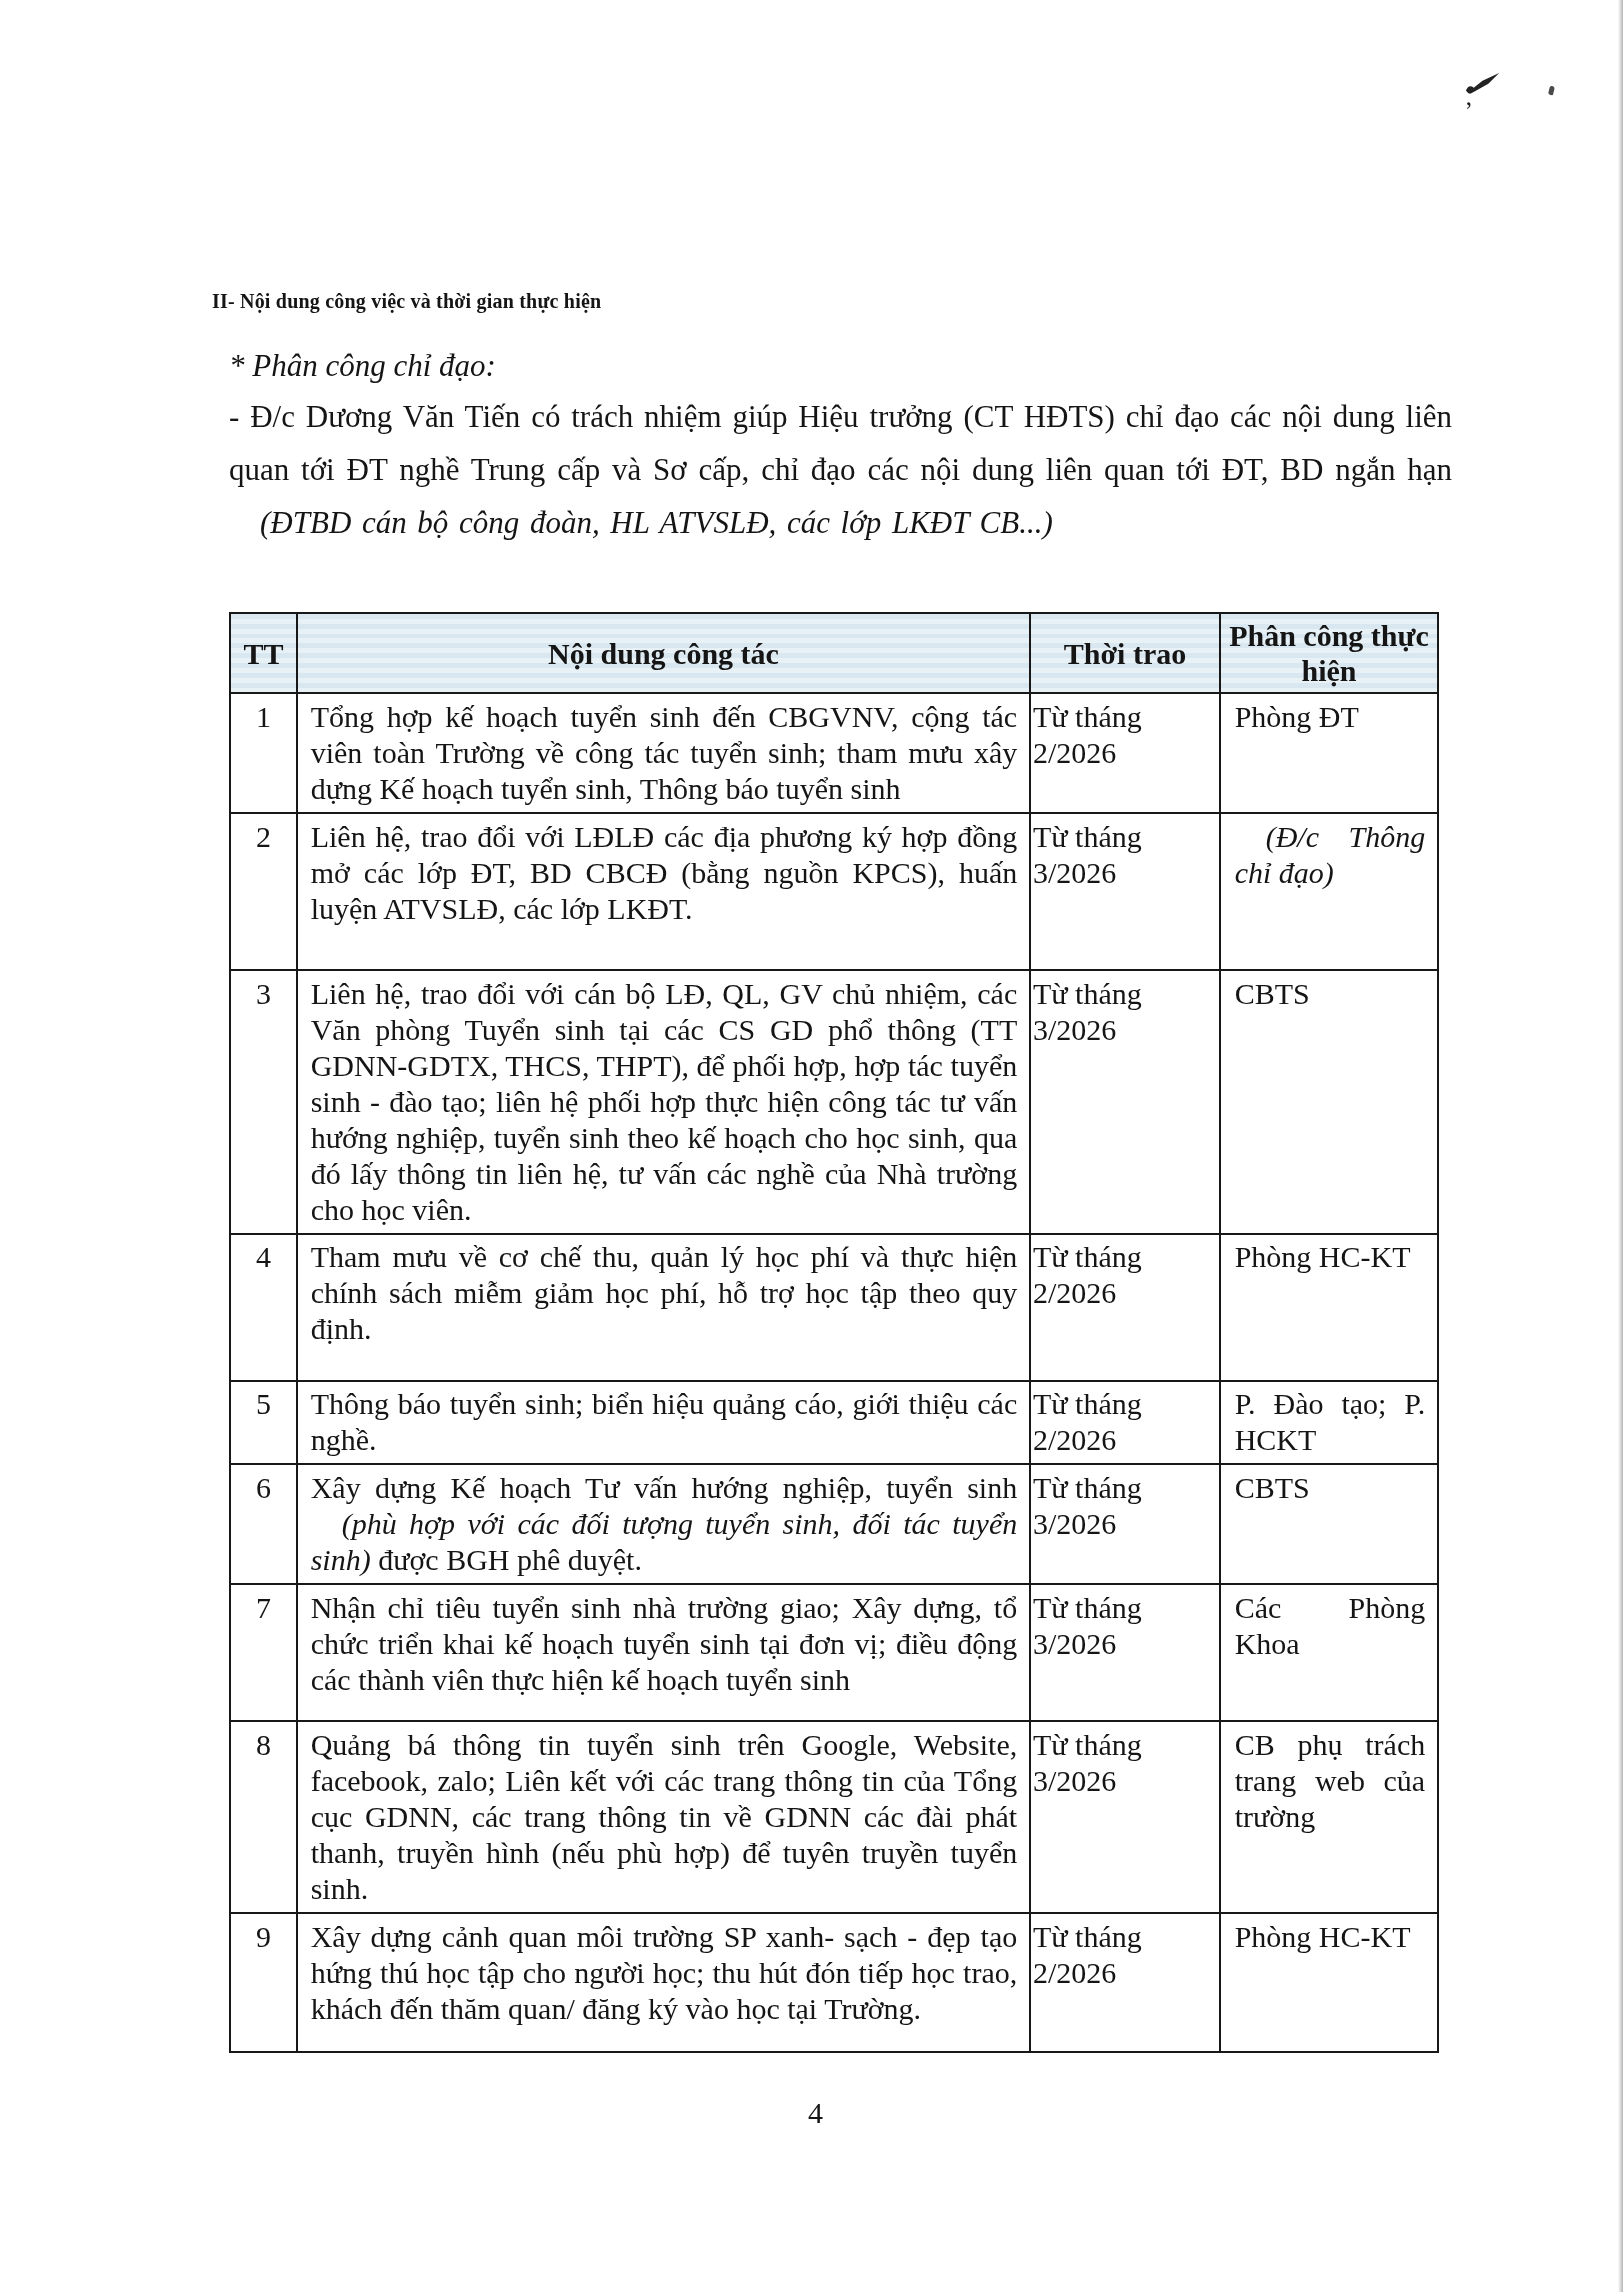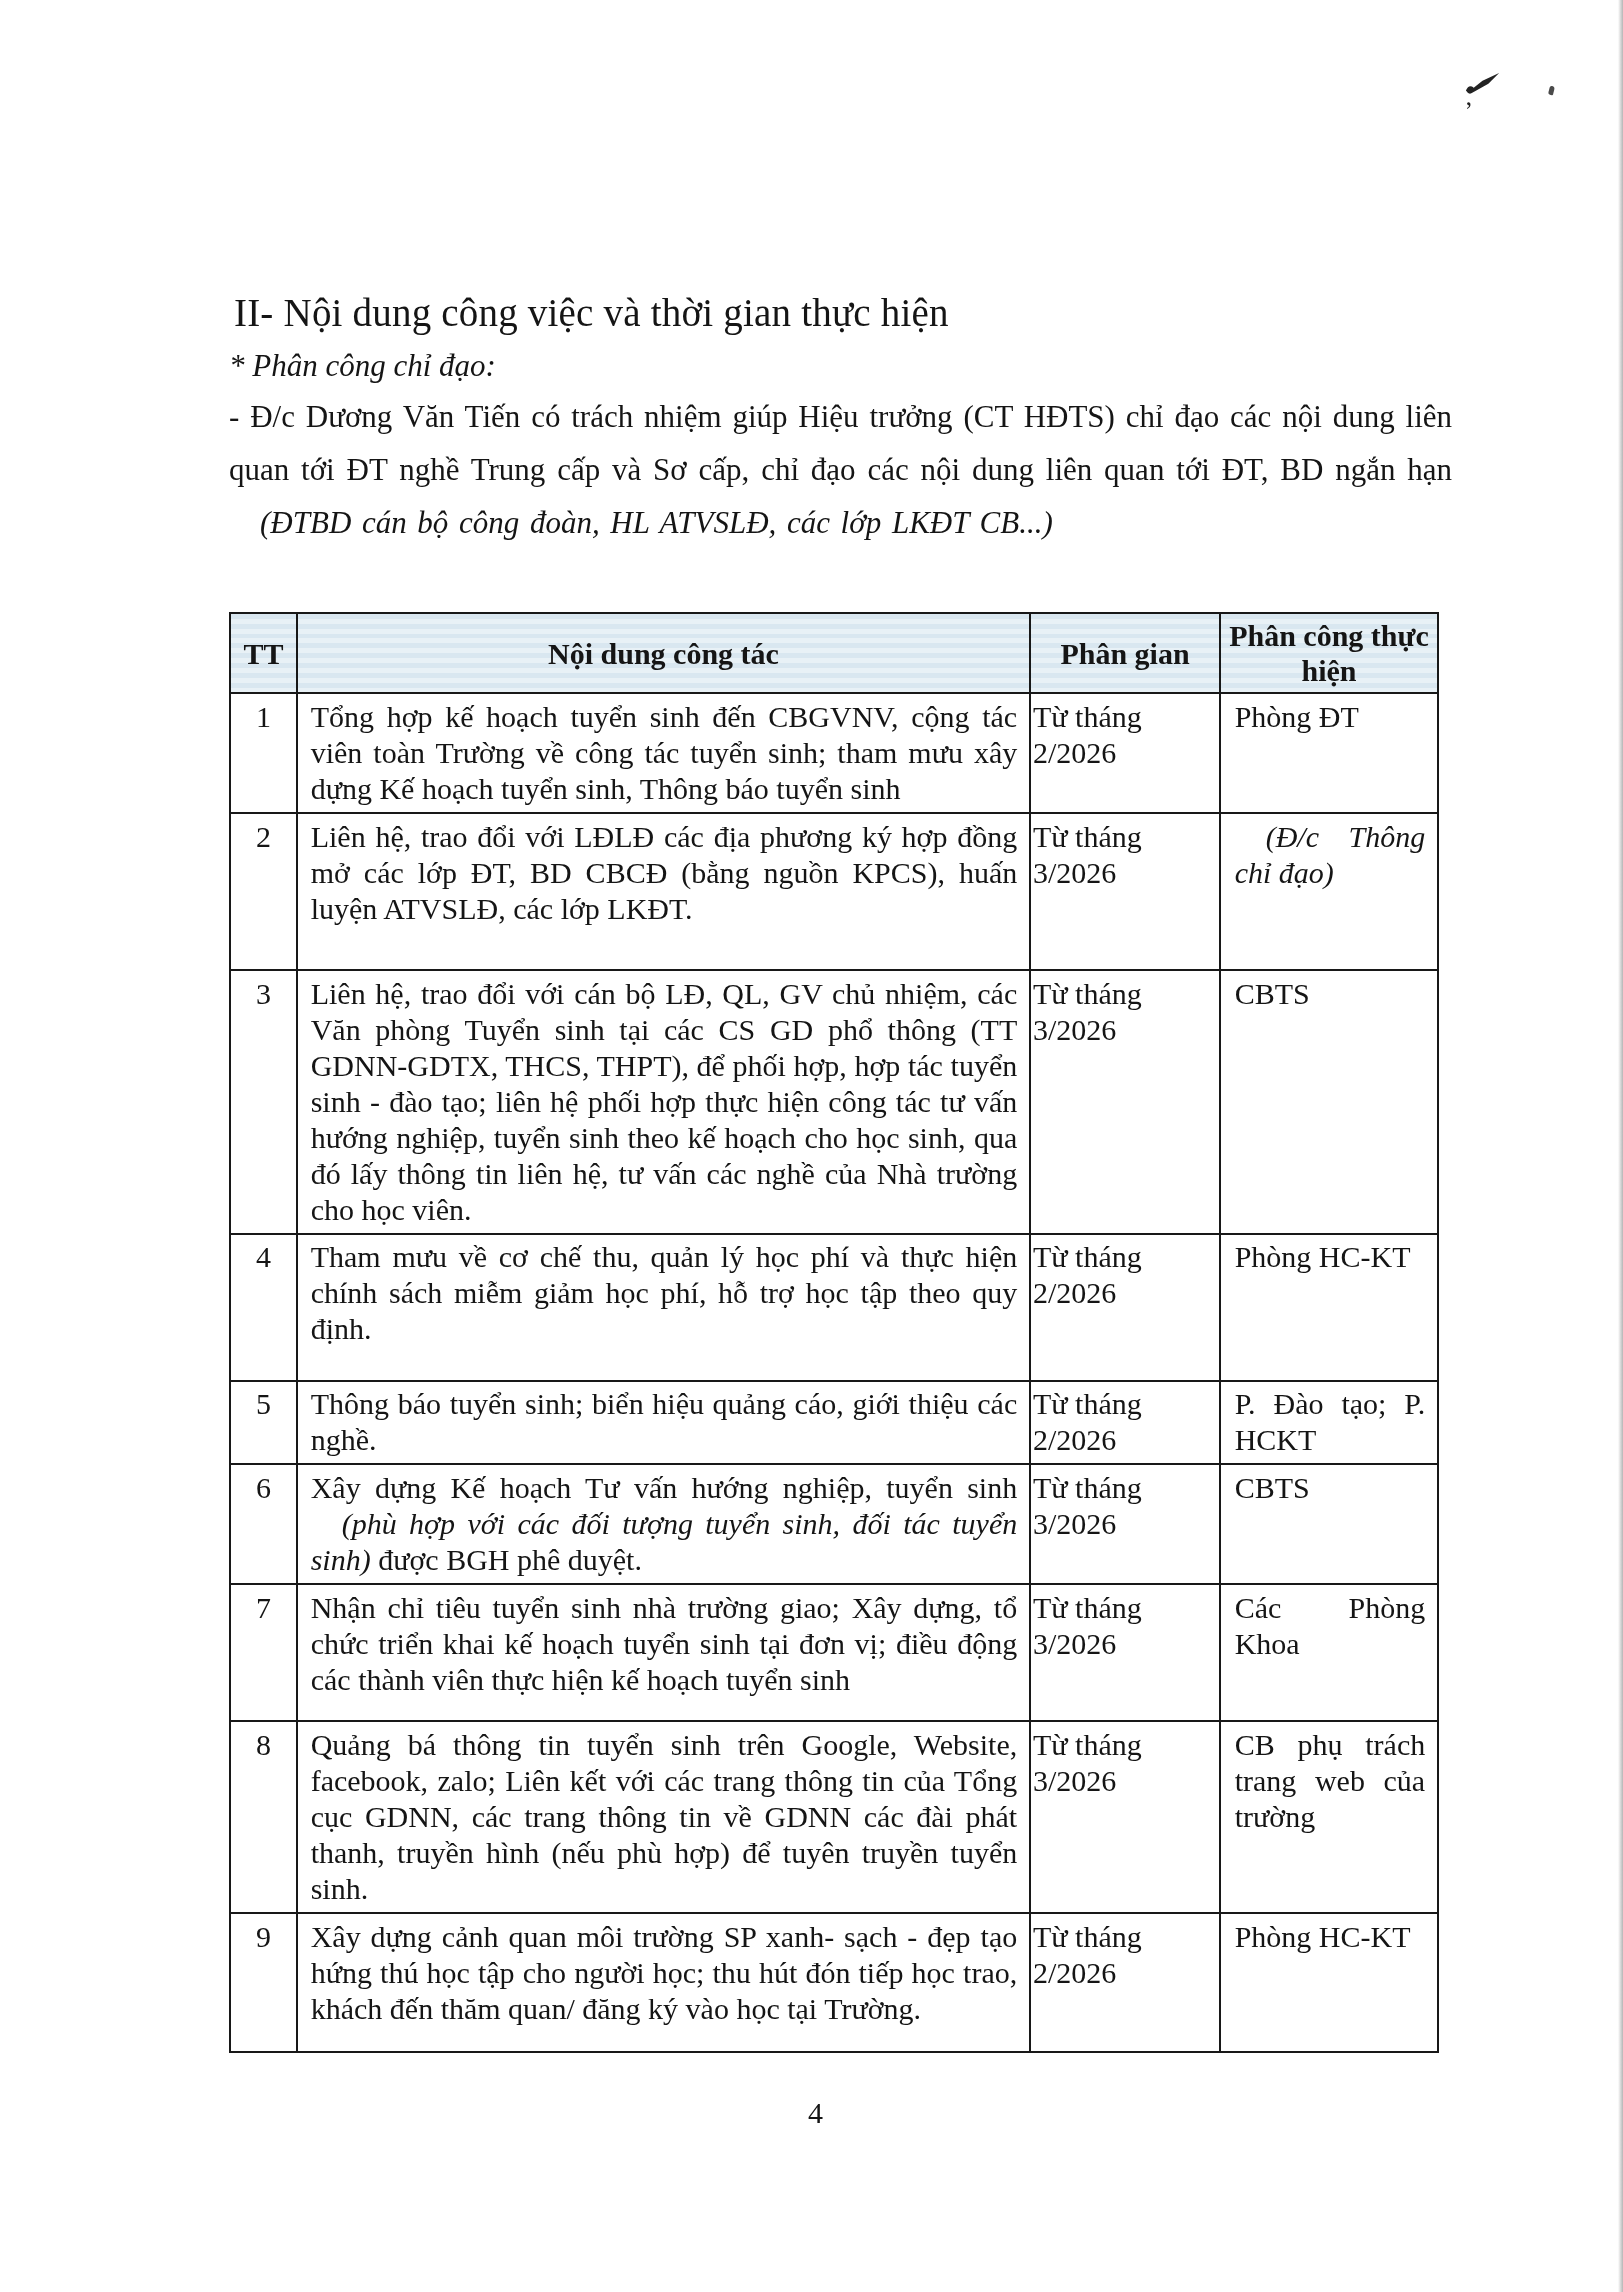--- a/index.html
+++ b/index.html
@@ -22,22 +22,22 @@
     position: absolute; left: 1549px; top: 86px;
     width: 4.9px; height: 8.8px; background: #2a2a2a; border-radius: 2px 2.9px 1px 2px;
     transform: rotate(14deg); opacity: .85;
   }
   .pen-mark-comma {
     position: absolute; left: 1465px; top: 82px;
     font-size: 25.5px; color: #222; transform: rotate(-6deg);
   }
 
   .section-heading {
-    position: absolute; left: 234px; top: 290px; width: 1215px;
-    font-size: 39px; font-weight: normal; letter-spacing: 0.2px;
+    position: absolute; left: 212px; top: 290px; width: 1215px;
+    font-size: 20px; font-weight: bold; letter-spacing: 0.2px;
   }
   .sub-heading {
     position: absolute; left: 229px; top: 348px; width: 1215px;
     font-size: 31px; font-weight: normal; font-style: italic;
   }
   .lead-paragraph {
     position: absolute; left: 229px; top: 390px; width: 1223px;
     font-size: 31px; line-height: 53px; text-align: justify;
     word-spacing: 2.9px;
   }
@@ -105,21 +105,21 @@
   <colgroup>
     <col style="width:67px">
       <col style="width:733px">
       <col style="width:190px">
       <col style="width:218px">
   </colgroup>
   <thead>
     <tr>
       <th>TT</th>
       <th>Nội dung công tác</th>
-      <th>Phân gian</th>
+      <th>Thời trao</th>
       <th>Phân công thực hiện</th>
     </tr>
   </thead>
   <tbody id="plan-tbody">
       <tr>
         <td class="c-tt">1</td>
         <td class="c-task"><span>Tổng hợp kế hoạch tuyển sinh đến CBGVNV, cộng tác viên toàn Trường về công tác tuyển sinh; tham mưu xây dựng Kế hoạch tuyển sinh, Thông báo tuyển sinh</span></td>
         <td class="c-time">Từ tháng 2/2026</td>
         <td class="c-assign"><span>Phòng ĐT</span></td>
       </tr>

